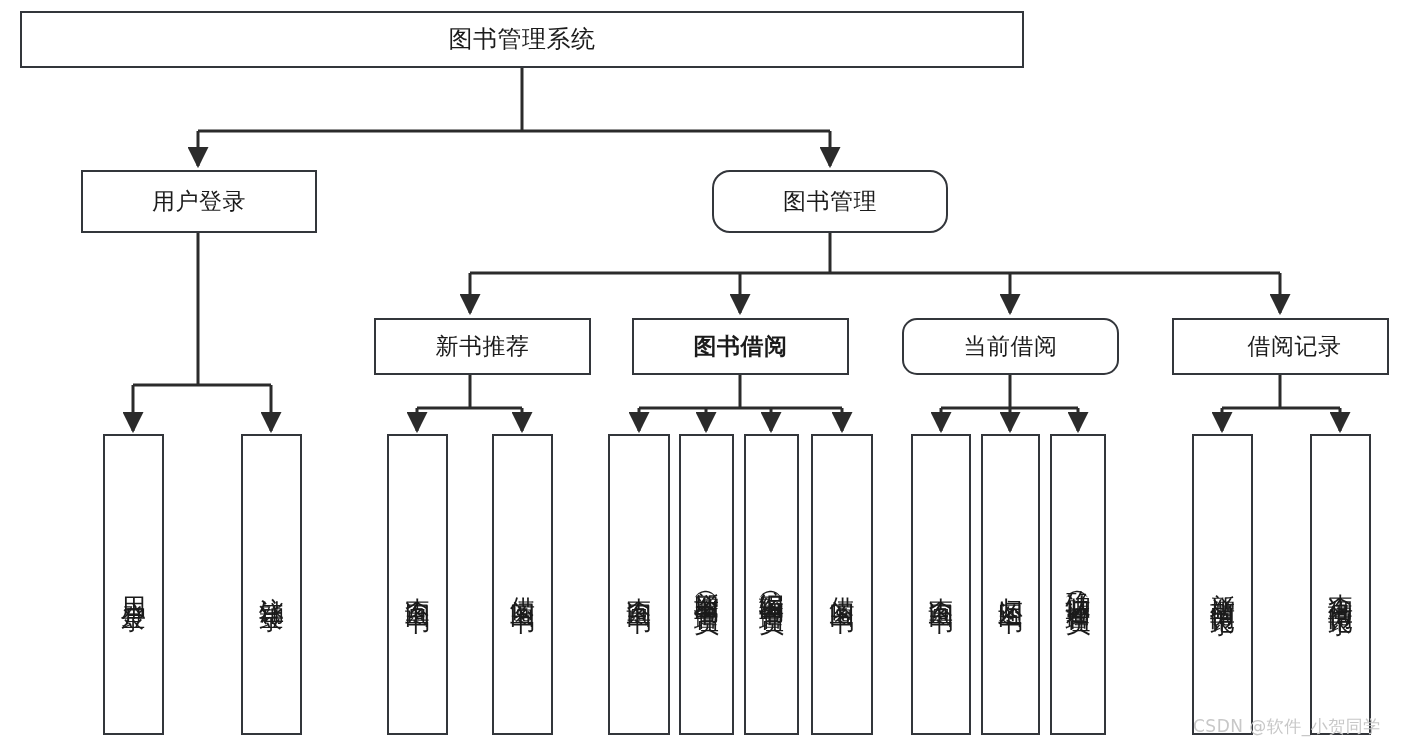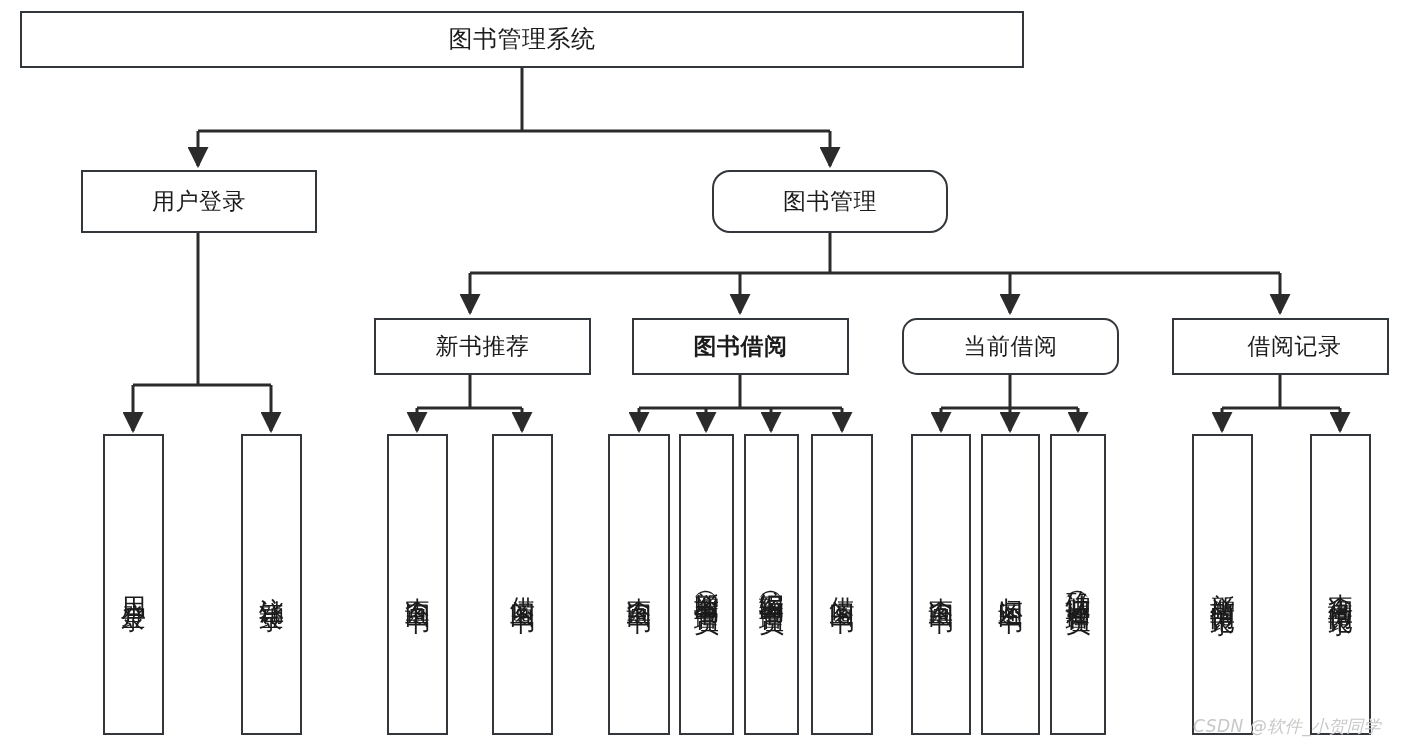--- a/index.html
+++ b/index.html
@@ -188,15 +188,15 @@
     <span class="label">确认归还（管理员）</span>
   </div>
 
   <div class="node vert" style="left:1192px; top:434px; width:61px; height:301px;">
     <span class="label">新增借阅记录</span>
   </div>
   <div class="node vert" style="left:1310px; top:434px; width:61px; height:301px;">
     <span class="label">查询借阅记录</span>
   </div>
 
-  <div class="watermark" style="left:1193px; top:715px;font-style:italic;">CSDN @软件_小贺同学</div>
+  <div class="watermark" style="left:1193px; top:715px;">CSDN @软件_小贺同学</div>
 
 </div>
 
 </body></html>

